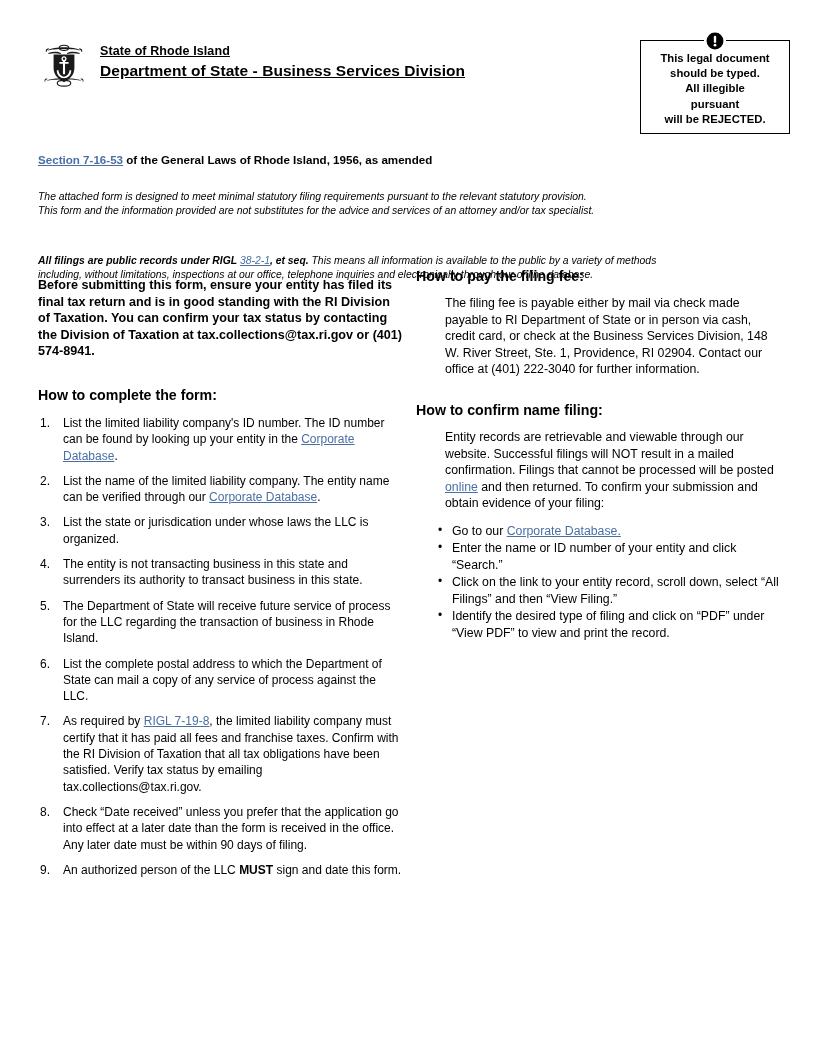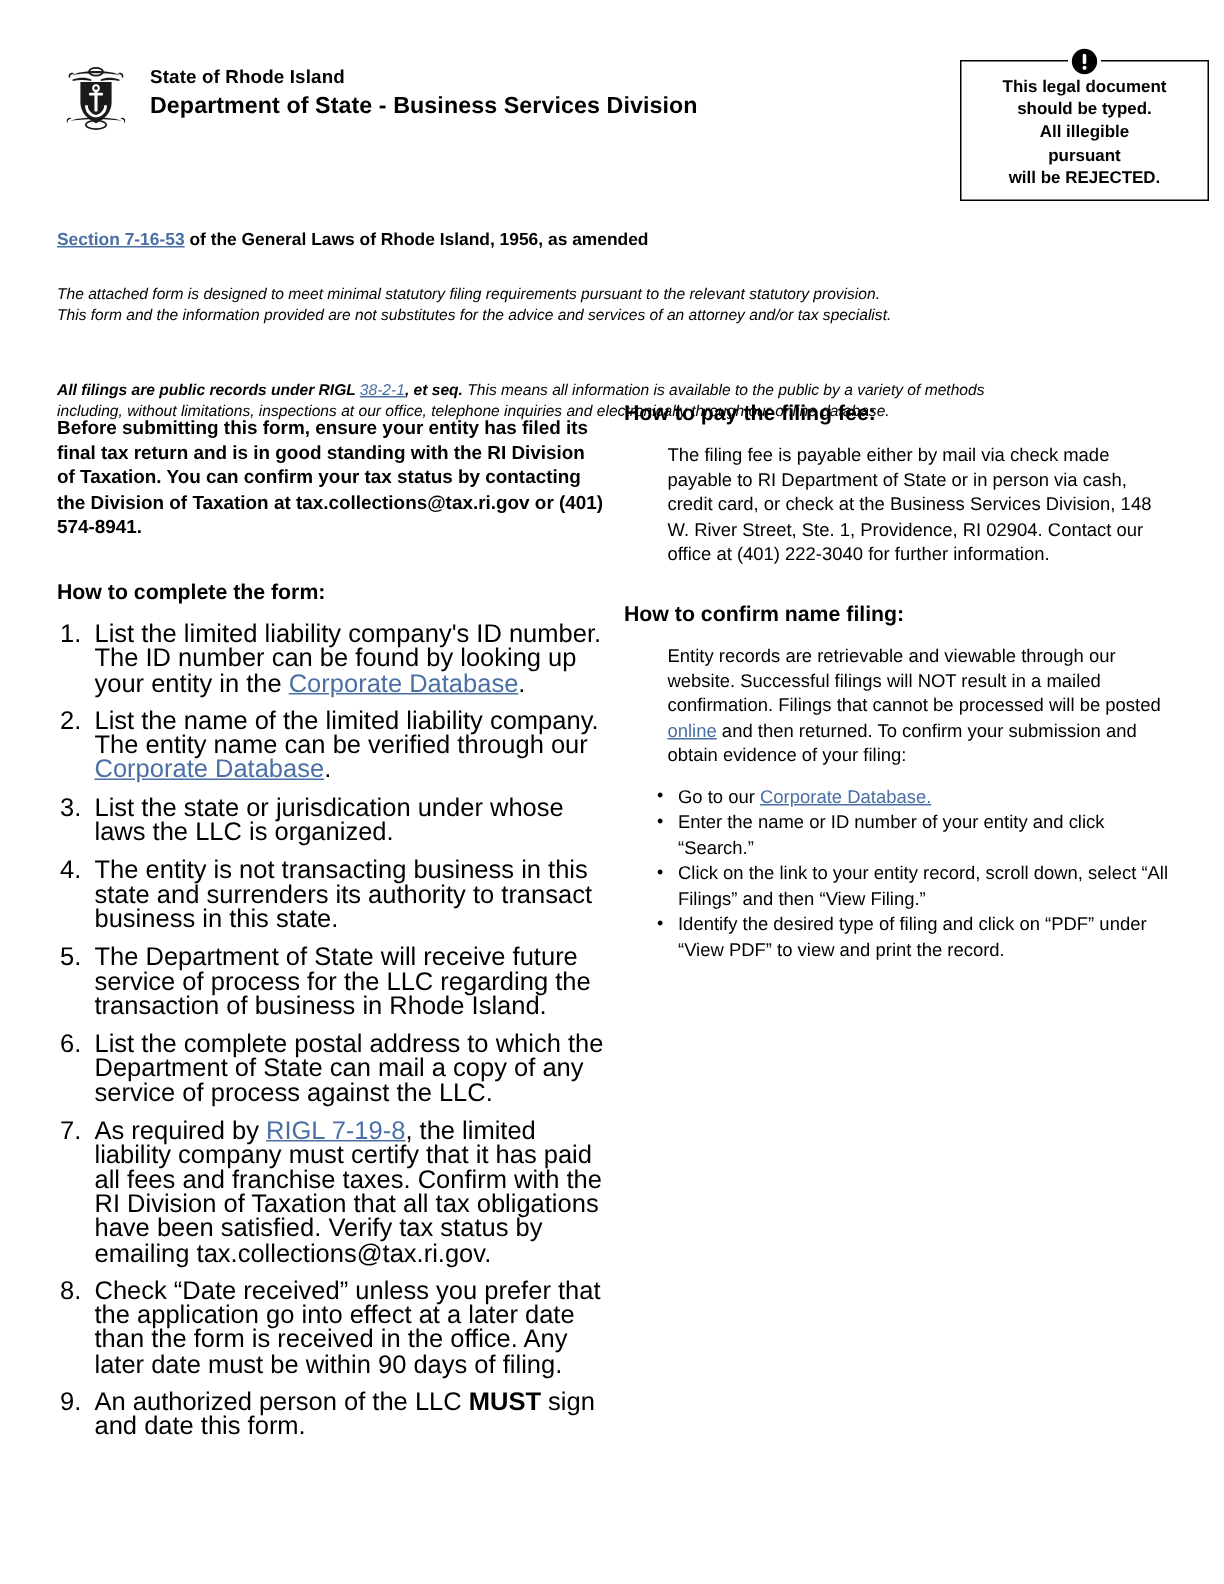--- a/index.html
+++ b/index.html
@@ -20,20 +20,21 @@
     box-sizing: border-box;
   }
 
   
   .header {
     position: absolute;
     left: 38px;
     top: 38px;
     display: flex;
     align-items: flex-start;
+    text-decoration: underline;
   }
   .seal {
     width: 52px;
     height: 52px;
     flex: 0 0 52px;
     margin-right: 10px;
     margin-top: 1px;
   }
   .header-text {
     padding-top: 6px;
@@ -50,21 +51,21 @@
     line-height: 20px;
     letter-spacing: 0.05px;
     margin-top: 2px;
   }
 
   
   .warning-box {
     position: absolute;
     left: 640px;
     top: 40px;
-    width: 166px;
+    width: 150px;
     height: 94px;
     border: 1.6px solid #000000;
     box-sizing: border-box;
     text-align: center;
     padding-top: 10px;
   }
   .warning-icon {
     position: absolute;
     left: 50%;
     top: -11px;
@@ -168,21 +169,21 @@
   ol.numbered {
     list-style: none;
     margin: 10px 0 0 0;
     padding: 0;
     counter-reset: item;
   }
   ol.numbered > li {
     position: relative;
     counter-increment: item;
     padding-left: 25px;
-    font-size: 17px;
+    font-size: 12px;
     line-height: 16.3px;
     margin-bottom: 9px;
   }
   ol.numbered > li::before {
     content: counter(item) ".";
     position: absolute;
     left: 2px;
     top: 0;
     width: 18px;
     text-align: left;

